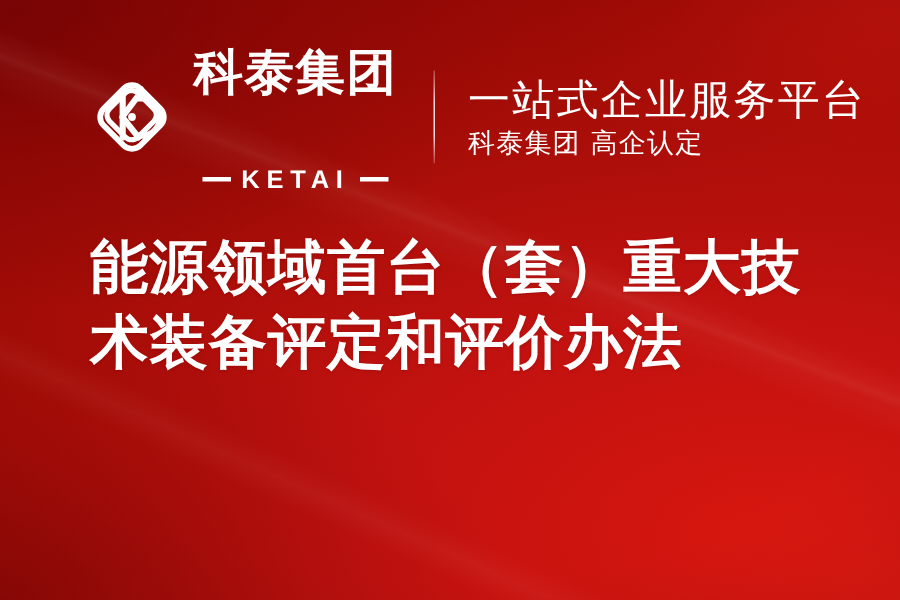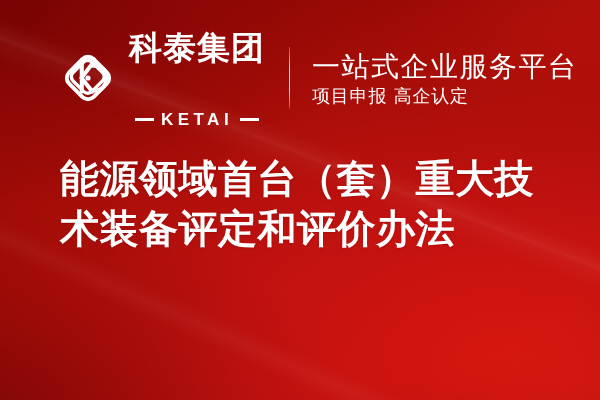--- a/index.html
+++ b/index.html
@@ -274,20 +274,20 @@
           <span class="brand-en">KETAI</span>
           <span class="brand-dash"></span>
         </div>
       </div>
     </div>
 
     <div class="divider"></div>
 
     <div class="tagline-block">
       <div class="tagline-main">一站式企业服务平台</div>
-      <div class="tagline-sub">项目申报 高企认定</div>
+      <div class="tagline-sub">科泰集团 高企认定</div>
     </div>
 
   </div>
 
   <div class="title">能源领域首台（套）重大技术装备评定和评价办法</div>
 
 </div>
 
 </body></html>

